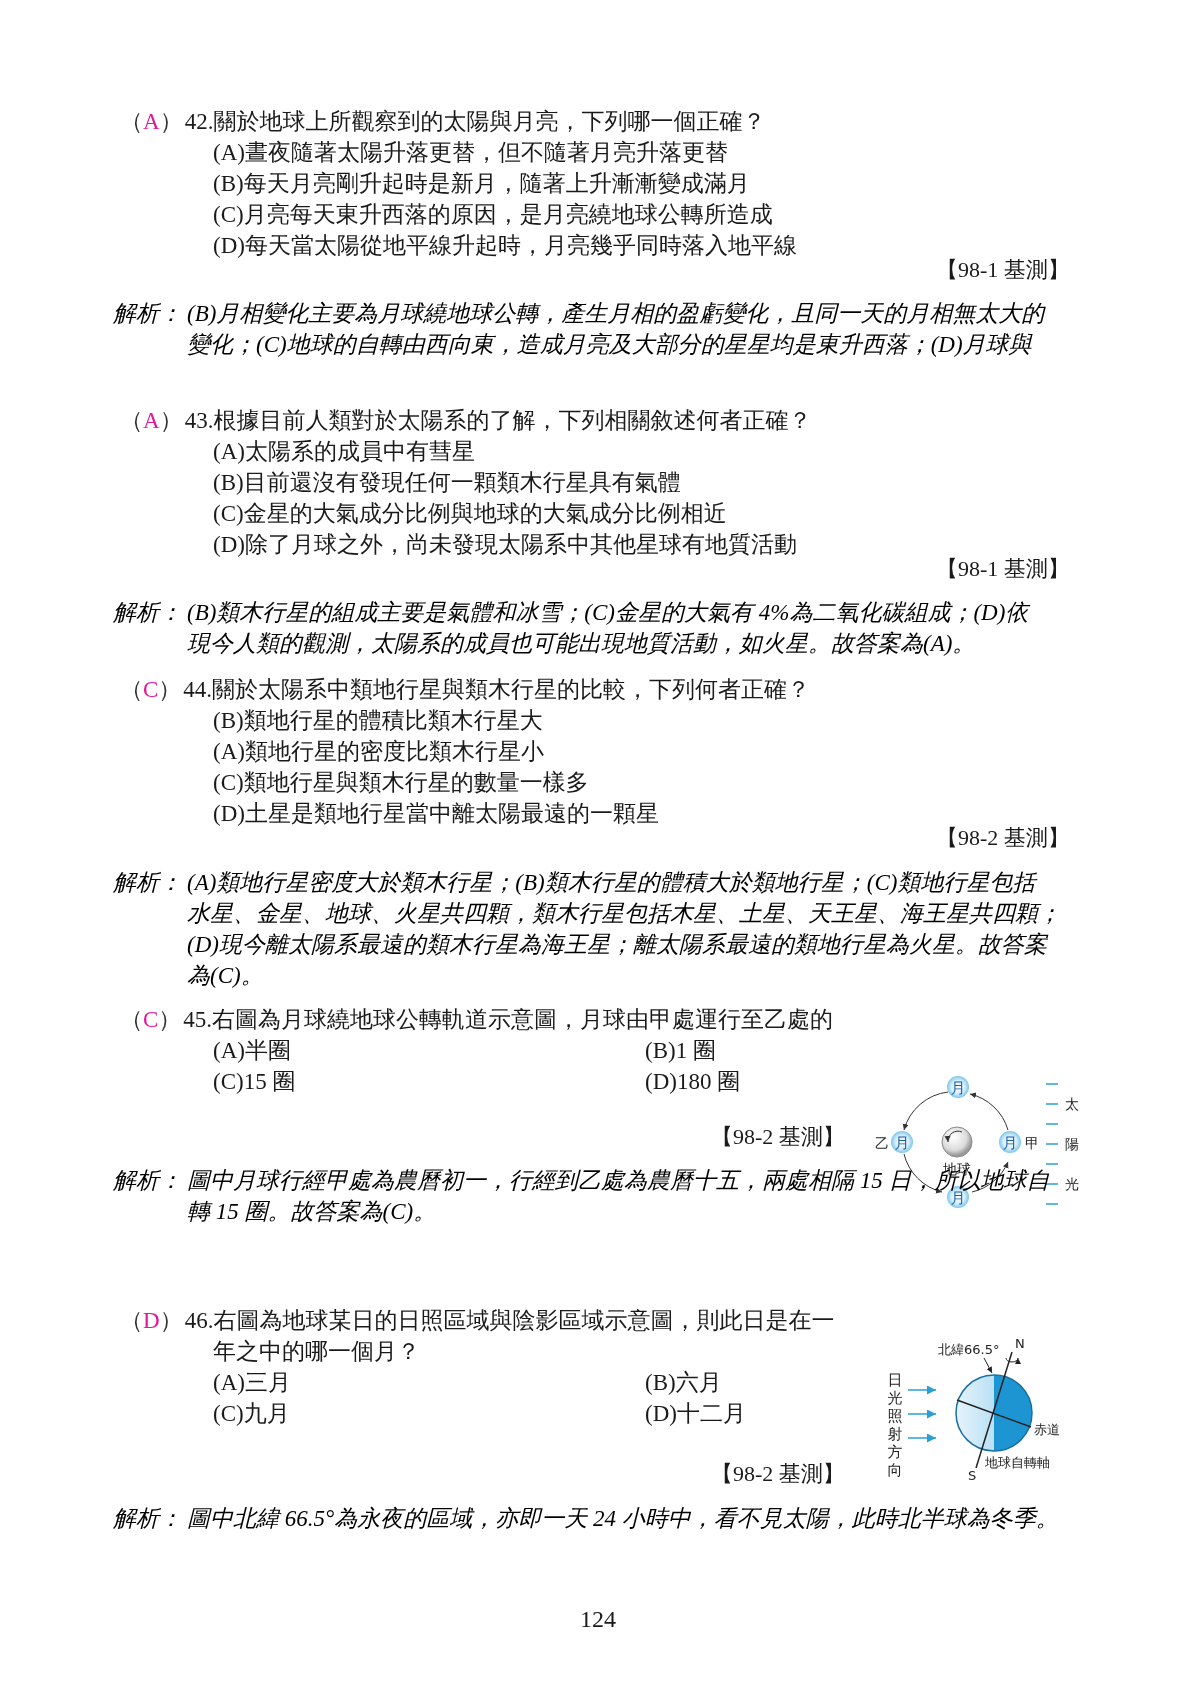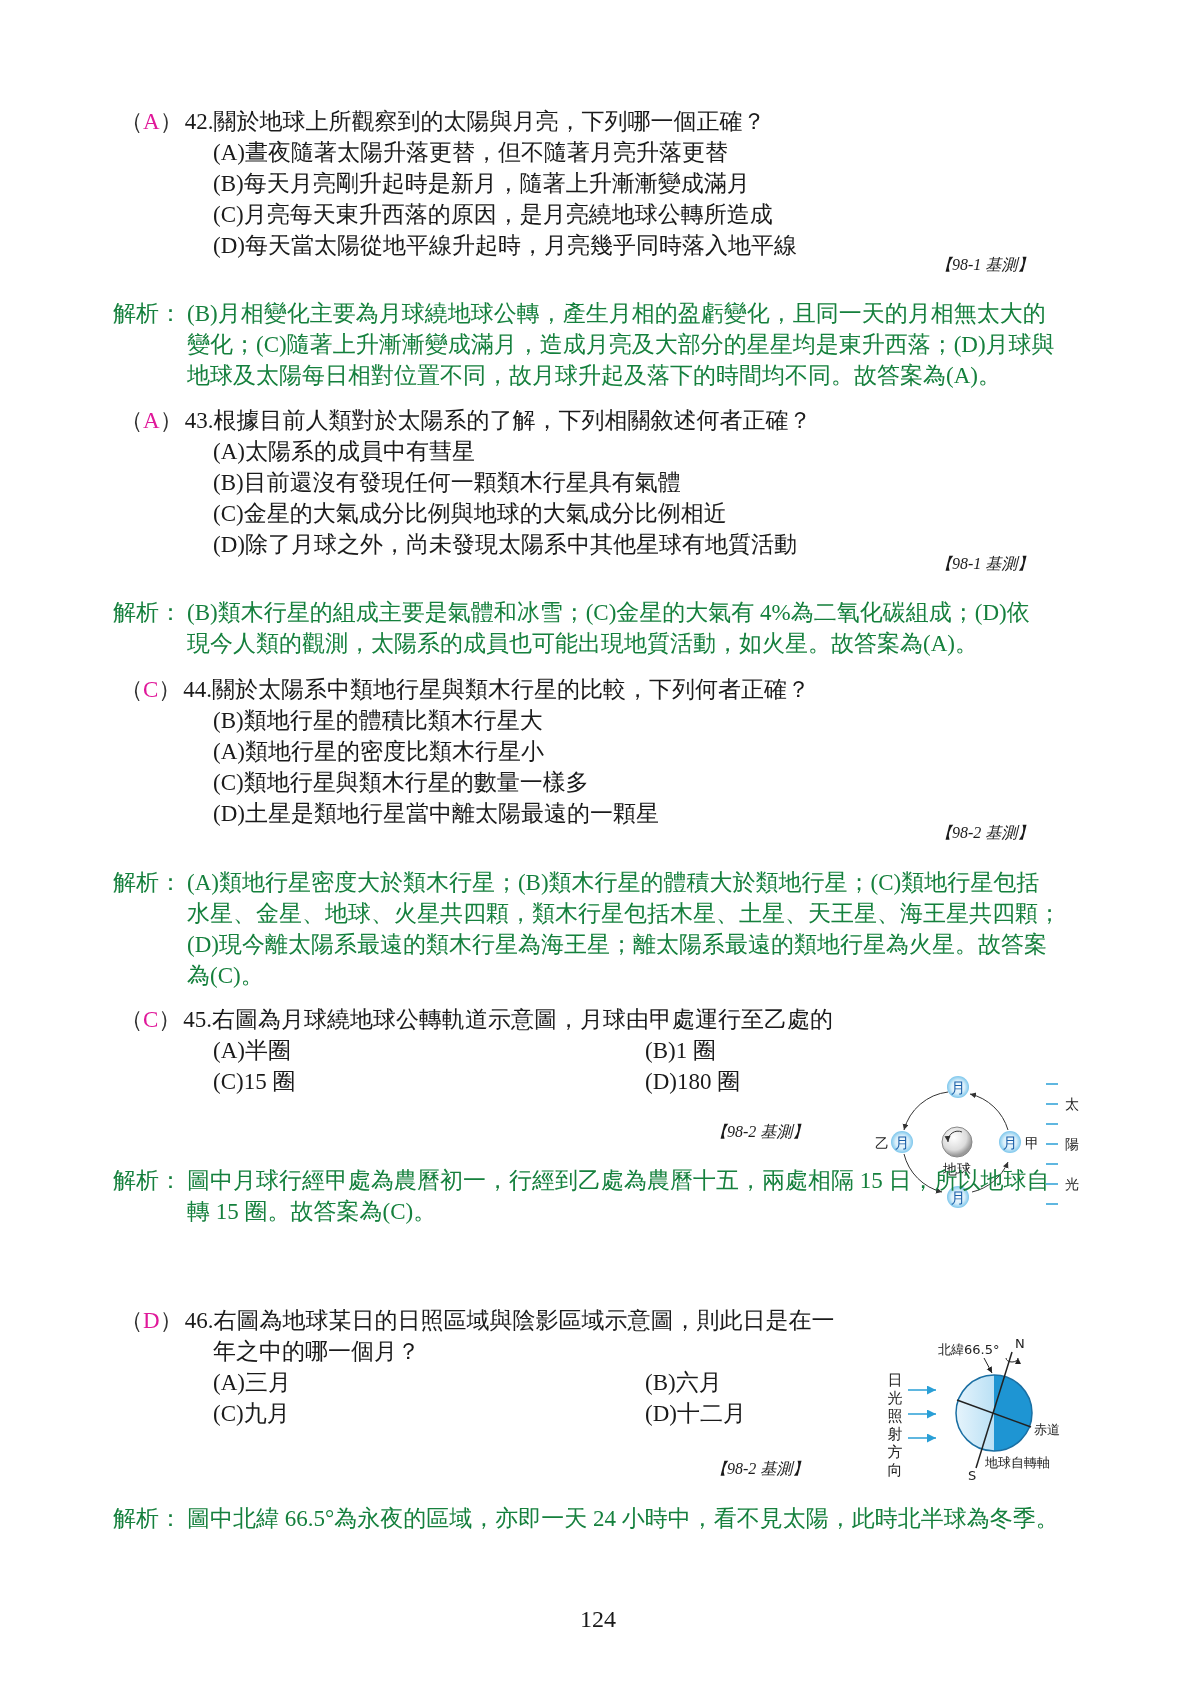--- a/index.html
+++ b/index.html
@@ -11,22 +11,22 @@
     .page { position: absolute; left: 0; top: 0; width: 980px; height: 1684px; }
     .q { position: absolute; left: 120px; font-size: 23px; line-height: 31px; }
     .q-line { white-space: nowrap; }
     .ans { color: #e0189a; }
     .paren { color: #333; }
     .qnum { margin-left: 2px; }
     .opt { padding-left: 93px; white-space: nowrap; }
     .opt-row { padding-left: 93px; white-space: nowrap; position: relative; height: 31px; }
     .opt-row .c1 { position: absolute; left: 93px; }
     .opt-row .c2 { position: absolute; left: 525px; }
-    .source { position: absolute; font-size: 16px; white-space: nowrap; font-style: italic; }
-    .expl { position: absolute; left: 113px; width: 980px; color: #15803d; font-size: 23px; line-height: 31px; }
+    .source { position: absolute; font-size: 22px; white-space: nowrap; }
+    .expl { position: absolute; left: 113px; width: 980px; color: #000000; font-size: 23px; line-height: 31px; font-style: italic; }
     .expl .lbl { position: absolute; left: 0; top: 0; }
     .expl .body { padding-left: 74px; }
     .page-num { position: absolute; left: 580px; top: 1606px; font-size: 24px; }
     .fig { position: absolute; }
     .fig text { font-family: "DejaVu Sans", sans-serif; }
   </style>
 </head>
 <body>
 
 <div class="page">
@@ -38,22 +38,21 @@
     <div class="opt">(A)晝夜隨著太陽升落更替，但不隨著月亮升落更替</div>
     <div class="opt">(B)每天月亮剛升起時是新月，隨著上升漸漸變成滿月</div>
     <div class="opt">(C)月亮每天東升西落的原因，是月亮繞地球公轉所造成</div>
     <div class="opt">(D)每天當太陽從地平線升起時，月亮幾乎同時落入地平線</div>
   </div>
   <div class="source" style="left:936px; top:255px;">【98-1 基測】</div>
   <div class="expl" style="top:298px;">
     <span class="lbl">解析：</span>
     <div class="body">
       <div>(B)月相變化主要為月球繞地球公轉，產生月相的盈虧變化，且同一天的月相無太大的</div>
-      <div>變化；(C)隨著上升漸漸變成滿月，造成月亮及大部分的星星均是東升西落；(D)月球與</div>
-      <div>地球及太陽每日相對位置不同，故月球升起及落下的時間均不同。故答案為(A)。</div>
+      <div>變化；(C)地球的自轉由西向東，造成月亮及大部分的星星均是東升西落；(D)月球與</div>
     </div>
   </div>
 
   <div class="q" style="top:405px;">
     <div class="q-line">
       <span class="paren">（</span><span class="ans">A</span><span class="paren">）</span><span class="qnum">43.</span><span>根據目前人類對於太陽系的了解，下列相關敘述何者正確？</span>
     </div>
     <div class="opt">(A)太陽系的成員中有彗星</div>
     <div class="opt">(B)目前還沒有發現任何一顆類木行星具有氣體</div>
     <div class="opt">(C)金星的大氣成分比例與地球的大氣成分比例相近</div>

